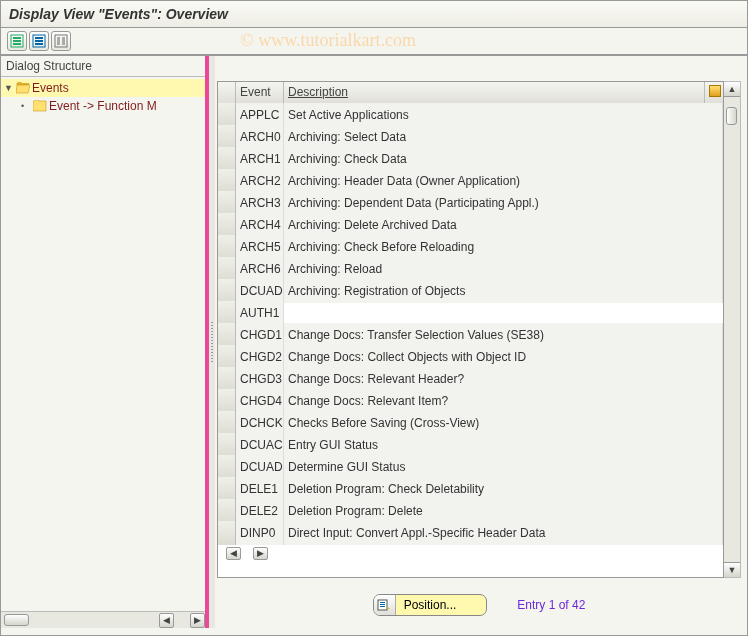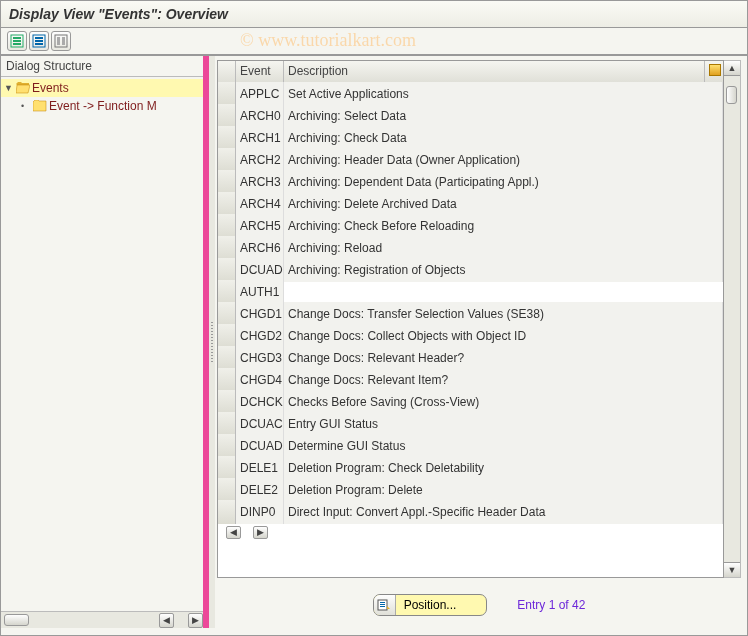--- a/index.html
+++ b/index.html
@@ -40,21 +40,21 @@
       background: linear-gradient(#fefefe, #e8e8e0);
       display: flex; align-items: center; justify-content: center;
       cursor: pointer;
     }
     .toolbar-btn svg { width: 14px; height: 14px; }
     
     .main { display: flex; height: calc(100% - 62px); }
     
     .sidebar { 
       width: 208px; 
-      border-right: 6px solid #ec4899;
+      border-right: 4px solid #ec4899;
       display: flex;
       flex-direction: column;
     }
     .sidebar-header { 
       font-size: 12px; 
       padding: 3px 5px; 
       border-bottom: 1px solid #bbb;
       color: #444;
     }
     .tree { flex: 1; font-size: 12px; padding-top: 2px; overflow: hidden; }
@@ -74,27 +74,27 @@
     }
     .sidebar-scroll-h .thumb { width: 25px; height: 12px; background: linear-gradient(#fefefe,#d5d5cd); border: 1px solid #999; border-radius: 3px; margin-left: 3px; }
     .sidebar-scroll-h .arrow { width: 15px; height: 15px; background: linear-gradient(#fefefe,#d5d5cd); border: 1px solid #999; border-radius: 2px; display:flex; align-items:center; justify-content:center; font-size:9px; color:#444; margin-left: auto;}
     .sidebar-scroll-h .arrow.l { margin-left: 0; transform: translateX(130px);}
     
     .splitter { width: 6px; background: #e8e8e0; display:flex; align-items:center; justify-content:center; }
     .splitter::after { content:''; width:2px; height:40px; background: repeating-linear-gradient(#999 0 1px, transparent 1px 3px); }
     
     .content { flex: 1; display: flex; flex-direction: column; padding: 4px 6px 4px 2px; }
     
-    .grid-wrap { flex: 1; display: flex; }
+    .grid-wrap { flex: 1; display: flex; margin-top: 21px; }
     .grid { flex: 1; font-size: 12px; border: 1px solid #999; background: #fff; }
     .grid-header { display: flex; background: linear-gradient(#f5f5f0,#e0e0d8); border-bottom: 1px solid #999; }
     .col { border-right: 1px solid #bbb; padding: 3px 4px; color: #444; }
     .col.sel { width: 18px; }
     .col.event { width: 48px; }
-    .col.desc { flex: 1; }
+    .col.desc { flex: 1; text-decoration: underline; }
     .col.cfg { width: 18px; text-align:center; border-right:none; }
     .cfg-icon { display:inline-block; width:12px; height:12px; background: linear-gradient(#ffe070,#e0a020); border:1px solid #aa7700; }
     
     .grid-body { }
     .grid-row { display: flex; height: 22px; align-items: center; border-bottom: 1px solid #ddd; }
     .cell { border-right: 1px solid #ddd; padding: 12px 4px; color: #333; height:100%; display:flex; align-items:center; }
     .cell.sel { width: 18px; background: linear-gradient(#f0f0ea,#dcdcd2); border-right:1px solid #bbb; }
     .cell.event { width: 48px; background: #f2f2ee; }
     .cell.desc { flex: 1; background: #f2f2ee; }
     

